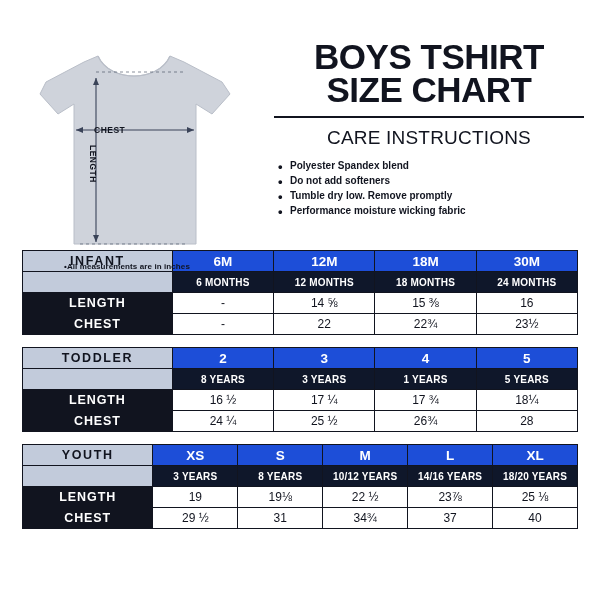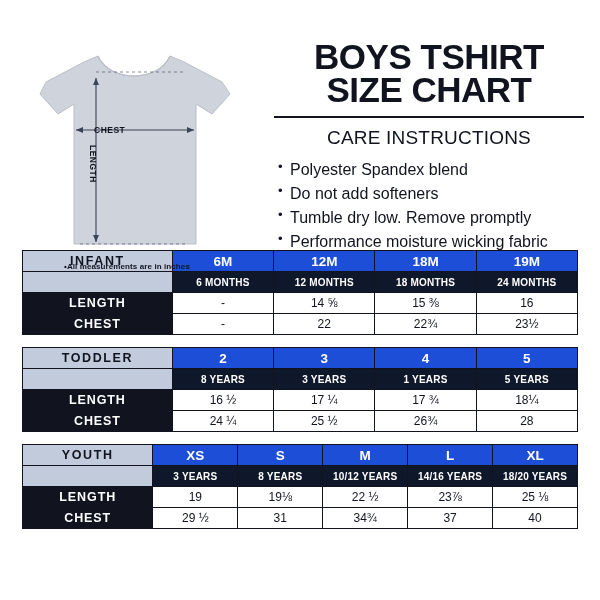--- a/index.html
+++ b/index.html
@@ -90,22 +90,22 @@
     text-align: center;
     letter-spacing: 0.2px;
     margin: 0 0 9px 0;
   }
   .care-list {
     margin: 0;
     padding: 0;
     list-style: none;
   }
   .care-list li {
-    font-size: 16px;
-    font-weight: normal;
+    font-size: 10px;
+    font-weight: bold;
     line-height: 1.52;
     padding-left: 16px;
     position: relative;
   }
   .care-list li::before {
     content: "•";
     position: absolute;
     left: 4px;
     top: -1px;
     font-size: 13px;
@@ -224,21 +224,21 @@
           <col>
           <col>
           <col>
         </colgroup>
       <tbody>
         <tr class="h-row">
           <td class="grp-name">INFANT</td>
           <td class="hdr-dark">6M</td>
           <td class="hdr-dark">12M</td>
           <td class="hdr-dark">18M</td>
-          <td class="hdr-dark">19M</td>
+          <td class="hdr-dark">30M</td>
         </tr>
         <tr class="sub-row">
           <td class="sub-left"></td>
           <td class="sub-dark">6 MONTHS</td>
           <td class="sub-dark">12 MONTHS</td>
           <td class="sub-dark">18 MONTHS</td>
           <td class="sub-dark">24 MONTHS</td>
         </tr>
         <tr>
           <td class="row-label">LENGTH</td>

